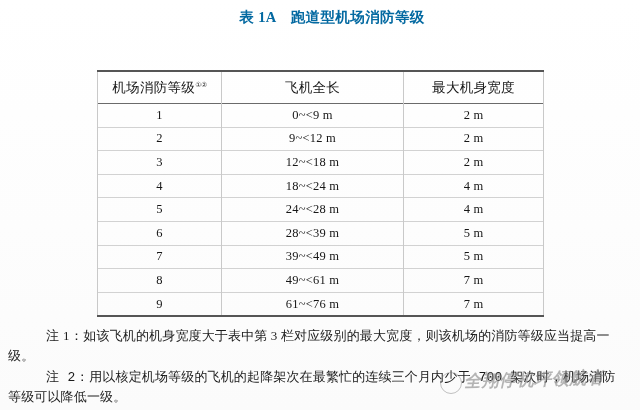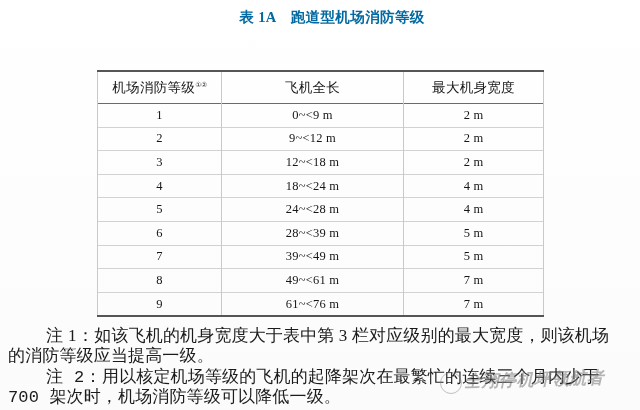--- a/index.html
+++ b/index.html
@@ -95,21 +95,21 @@
   }
 
   
   .notes {
     position: absolute;
     left: 0;
     top: 326px;
     width: 640px;
   }
   .note {
-    font-size: 17px;
+    font-size: 13px;
     line-height: 20px;
     color: #1b1b1b;
     letter-spacing: 0.15px;
     padding: 0 24px 0 8px;
     text-indent: 38px;
   }
   .note + .note { margin-top: 2px; font-family: Liberation Mono, monospace; }
   .note .note-label { letter-spacing: 0.4px; }
 
   

